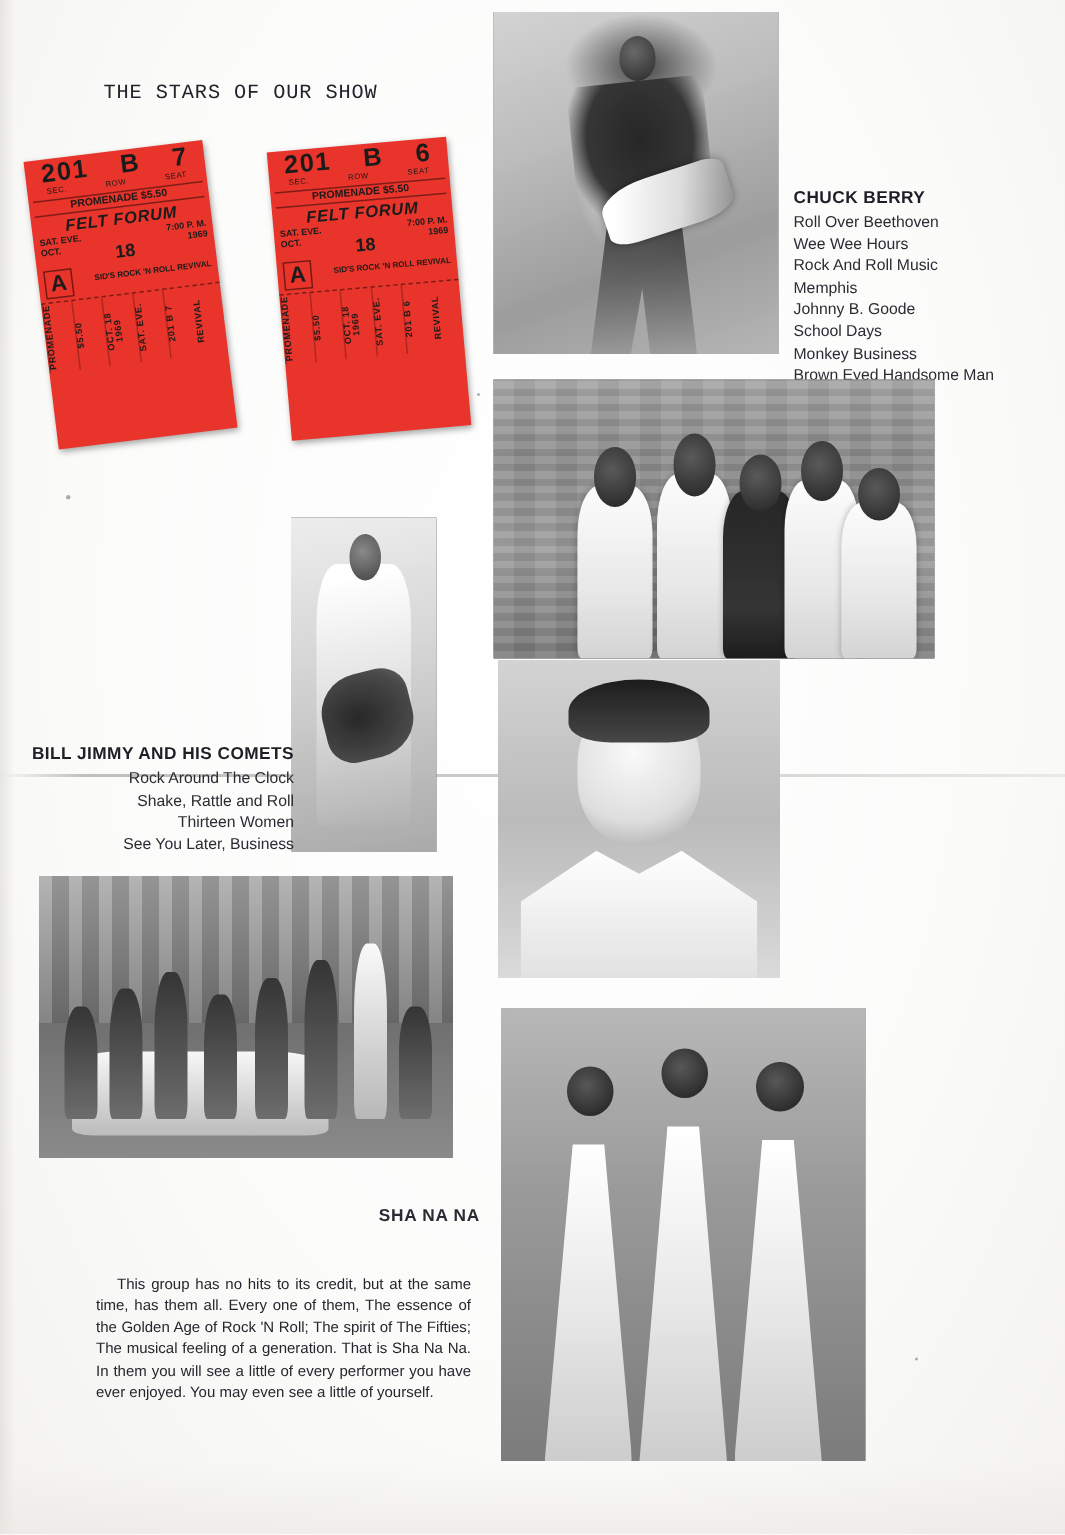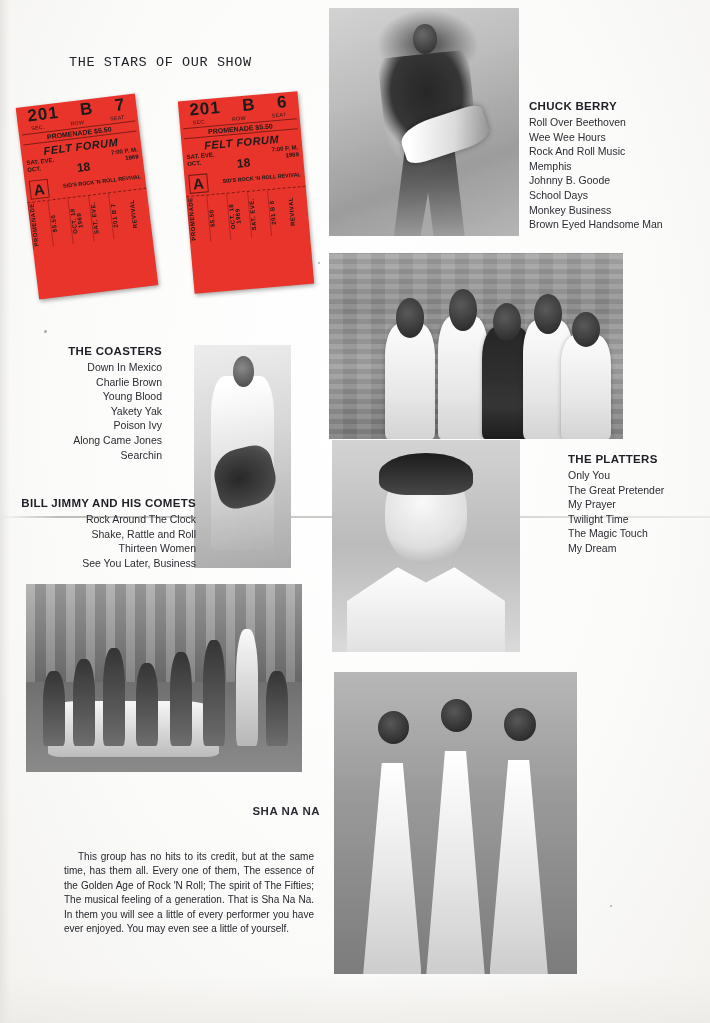--- a/index.html
+++ b/index.html
@@ -397,21 +397,21 @@
   </div>
 
   <div class="photo ph-chuck" style="left:329px; top:8px; width:190px; height:228px;">
     <div class="pm"></div>
     <div class="dark-suit"></div>
     <div class="head"></div>
     <div class="legs"></div>
     <div class="guitar"></div>
   </div>
 
-  <div class="act" style="left:529px; top:100px; width:175px;">
+  <div class="act" style="left:529px; top:126px; width:175px;">
     <div class="act-title">CHUCK BERRY</div>
     <div class="song">Roll Over Beethoven</div>
     <div class="song">Wee Wee Hours</div>
     <div class="song">Rock And Roll Music</div>
     <div class="song">Memphis</div>
     <div class="song">Johnny B. Goode</div>
     <div class="song">School Days</div>
     <div class="song">Monkey Business</div>
     <div class="song">Brown Eyed Handsome Man</div>
   </div>
@@ -429,47 +429,28 @@
         <span class="hd"></span>
       </div>
     <div class="fig" style="left:66%; height:64%;">
         <span class="hd"></span>
       </div>
     <div class="fig" style="left:79%; height:56%;">
         <span class="hd"></span>
       </div>
   </div>
 
-  <div class="act right-align" style="left:30px; top:345px; width:132px;">
-    <div class="act-title">THE COASTERS</div>
-    <div class="song">Down In Mexico</div>
-    <div class="song">Charlie Brown</div>
-    <div class="song">Young Blood</div>
-    <div class="song">Yakety Yak</div>
-    <div class="song">Poison Ivy</div>
-    <div class="song">Along Came Jones</div>
-    <div class="song">Searchin</div>
-  </div>
 
   <div class="photo ph-coaster" style="left:194px; top:345px; width:97px; height:223px;">
     <div class="pm"></div>
     <div class="body"></div>
     <div class="head2"></div>
     <div class="gtr"></div>
   </div>
 
-  <div class="act" style="left:568px; top:453px; width:140px;">
-    <div class="act-title">THE PLATTERS</div>
-    <div class="song">Only You</div>
-    <div class="song">The Great Pretender</div>
-    <div class="song">My Prayer</div>
-    <div class="song">Twilight Time</div>
-    <div class="song">The Magic Touch</div>
-    <div class="song">My Dream</div>
-  </div>
 
   <div class="photo ph-clanton" style="left:332px; top:440px; width:188px; height:212px;">
     <div class="pm"></div>
     <div class="shirt"></div>
     <div class="face"></div>
     <div class="hair"></div>
   </div>
 
   <div class="act right-align" style="left:16px; top:497px; width:180px;">
     <div class="act-title">BILL JIMMY AND HIS COMETS</div>

